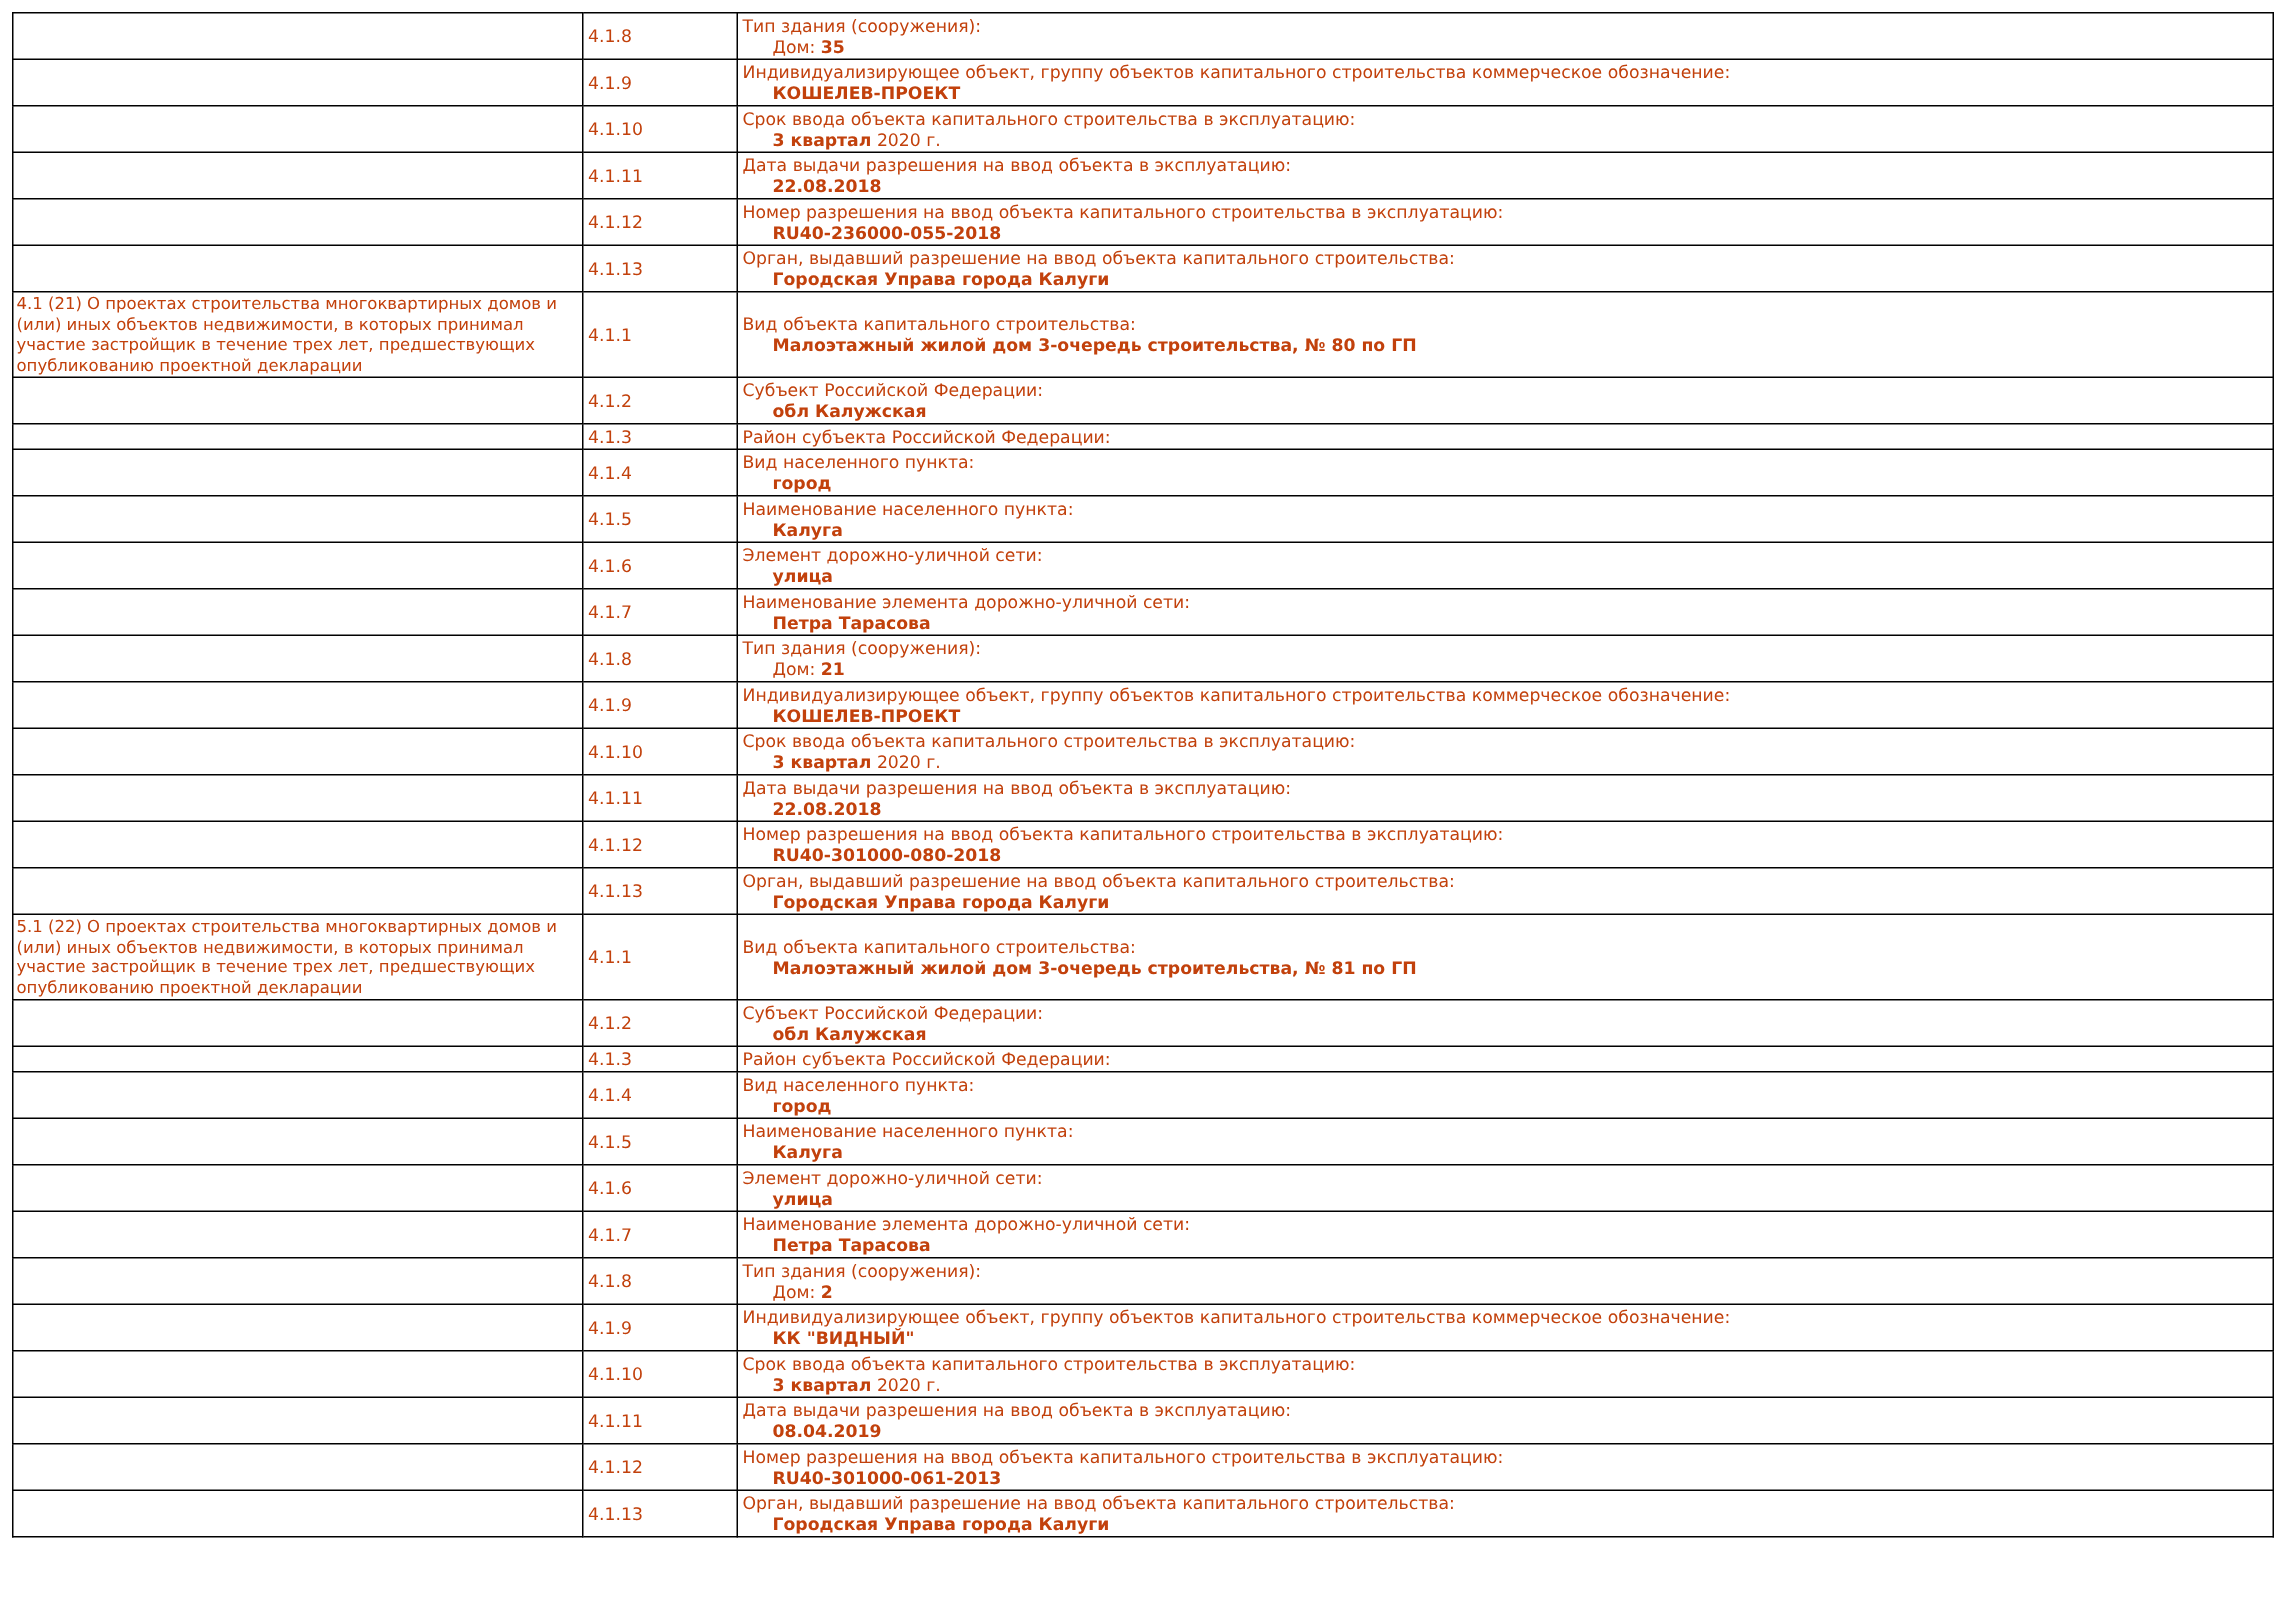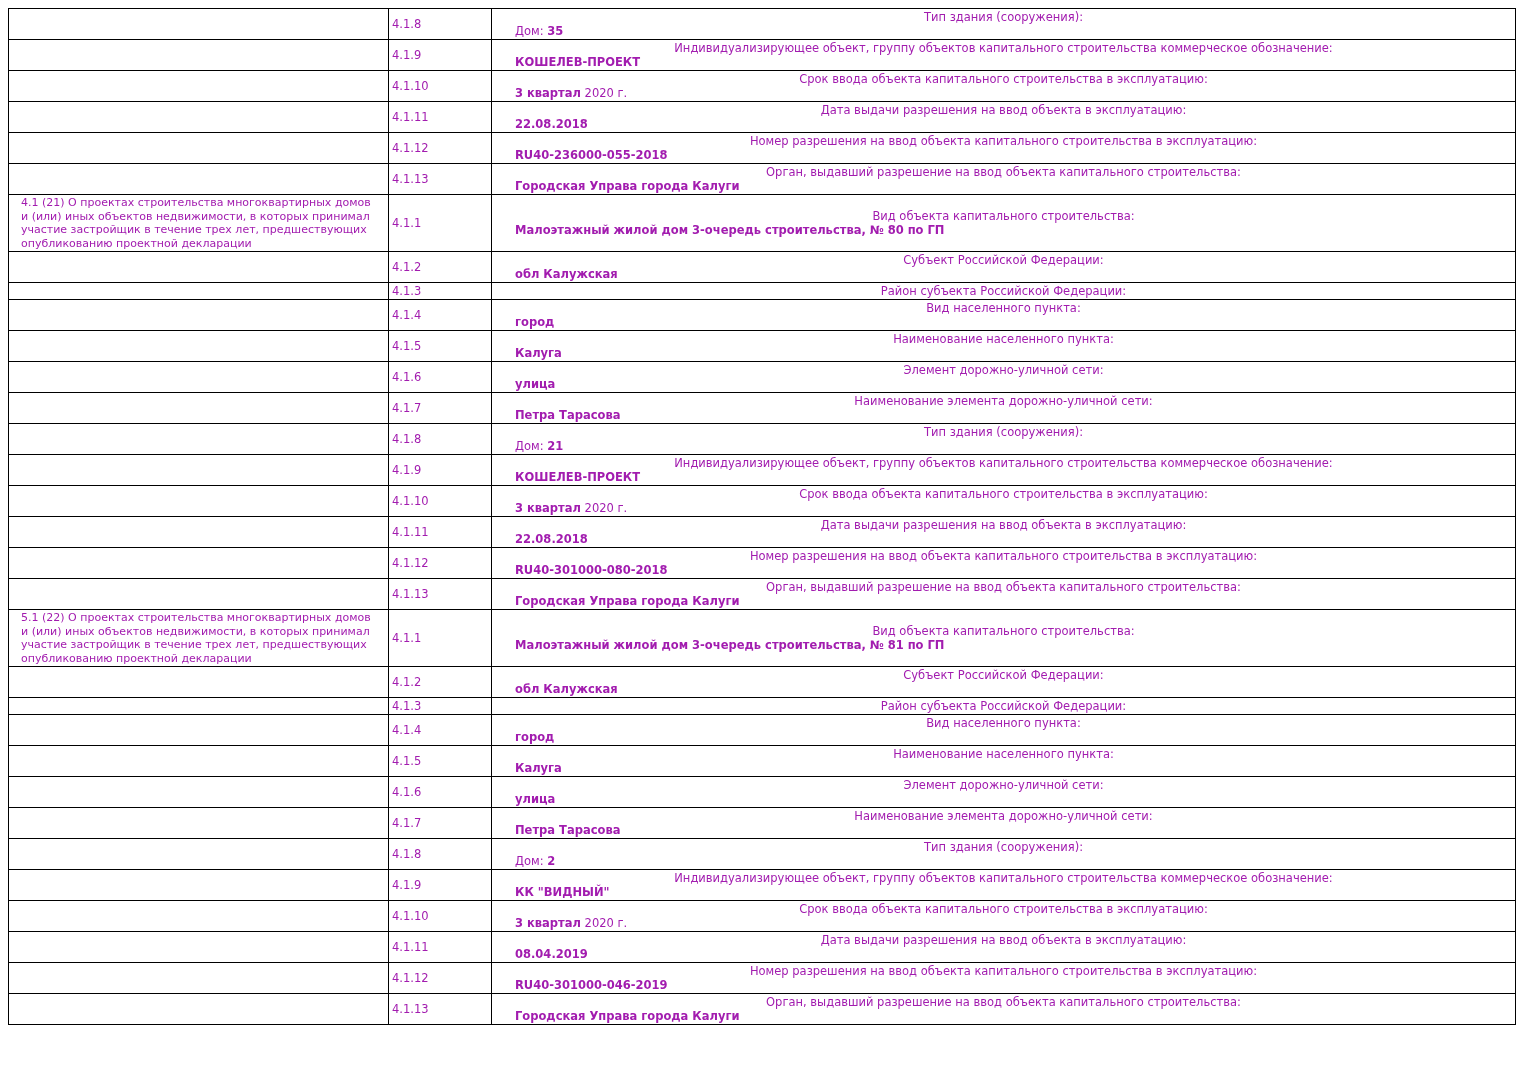--- a/index.html
+++ b/index.html
@@ -4,21 +4,21 @@
 <style>
   * { box-sizing: border-box; }
   html, body { margin: 0; padding: 0; background: #ffffff; }
   .page {
     position: relative;
     width: 1529px;
     height: 1080px;
     background: #ffffff;
     overflow: hidden;
     font-family: "DejaVu Sans", "Liberation Sans", sans-serif;
-    color: #a21caf;
+    color: #c2410c;
   }
   table.decl {
     position: absolute;
     left: 8px;
     top: 8px;
     width: 1507px;
     border-collapse: collapse;
     table-layout: fixed;
   }
   .decl td {
@@ -26,25 +26,25 @@
     padding: 1px 3px;
     font-size: 11.5px;
     line-height: 14px;
     vertical-align: middle;
     overflow: hidden;
   }
   .decl td.desc-cell {
     vertical-align: top;
     font-size: 11px;
     line-height: 13.5px;
-    padding: 1px 12px;
+    padding: 1px 2px;
   }
   .decl td.code-cell { }
   .decl tr.tall { height: 56px; }
-  .decl .label { font-weight: normal; text-align: center; }
+  .decl .label { font-weight: normal; }
   .decl .value { font-weight: normal; margin-left: 20px; }
   .decl .value b { font-weight: bold; }
   .decl .value .reg { font-weight: normal; }
 </style>
 </head>
 <body>
 
 <div class="page">
   <table class="decl">
     <colgroup>
@@ -289,21 +289,21 @@
           <td class="content-cell">
             <div class="label">Дата выдачи разрешения на ввод объекта в эксплуатацию:</div>
             <div class="value"><b>08.04.2019</b></div>
           </td>
         </tr>
         <tr>
           <td class="desc-cell"></td>
           <td class="code-cell">4.1.12</td>
           <td class="content-cell">
             <div class="label">Номер разрешения на ввод объекта капитального строительства в эксплуатацию:</div>
-            <div class="value"><b>RU40-301000-046-2019</b></div>
+            <div class="value"><b>RU40-301000-061-2013</b></div>
           </td>
         </tr>
         <tr>
           <td class="desc-cell"></td>
           <td class="code-cell">4.1.13</td>
           <td class="content-cell">
             <div class="label">Орган, выдавший разрешение на ввод объекта капитального строительства:</div>
             <div class="value"><b>Городская Управа города Калуги</b></div>
           </td>
         </tr>

